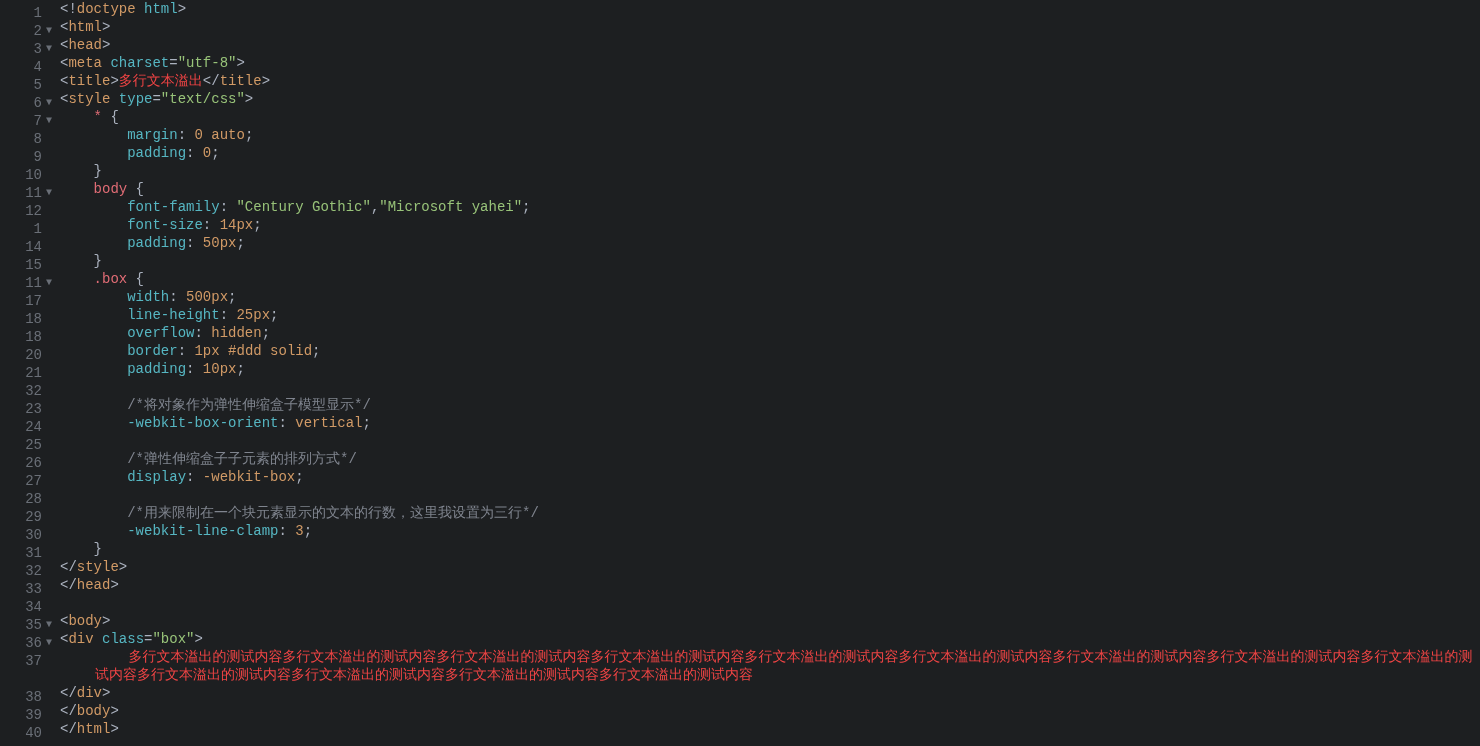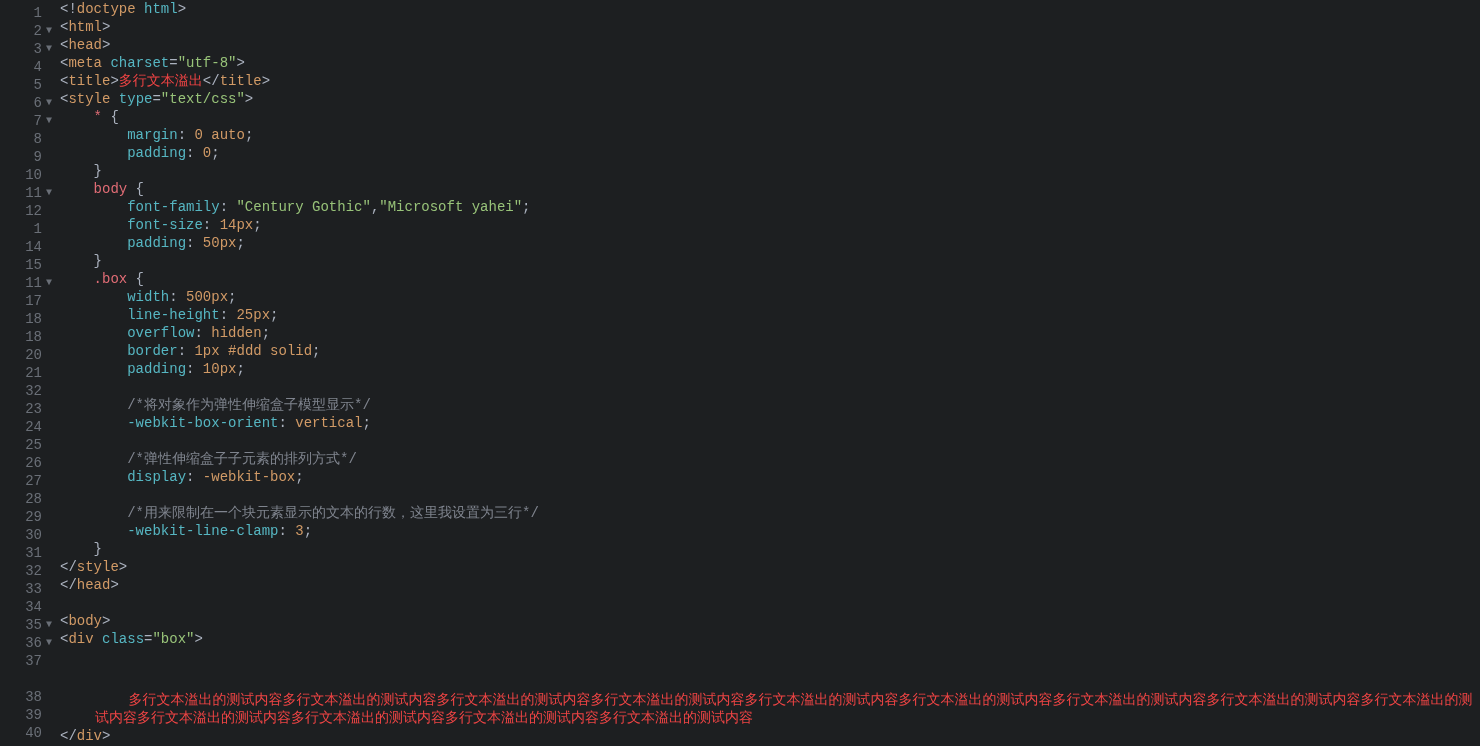--- a/index.html
+++ b/index.html
@@ -48,21 +48,20 @@
   }
   .code .line {
     height: 18px;
     display: block;
   }
   .code .line.wrap {
     white-space: pre-wrap;
     height: auto;
     padding-left: 35px;
     text-indent: -0px;
-    margin-top: 43px;
   }
 
   
   .t-tag     { color: #d19a66; }   
   .t-punc    { color: #abb2bf; }   
   .t-attr    { color: #56b6c2; }   
   .t-str     { color: #98c379; }   
   .t-text    { color: #ef4444; }   
   .t-sel     { color: #e06c75; }   
   .t-val     { color: #d19a66; }   

